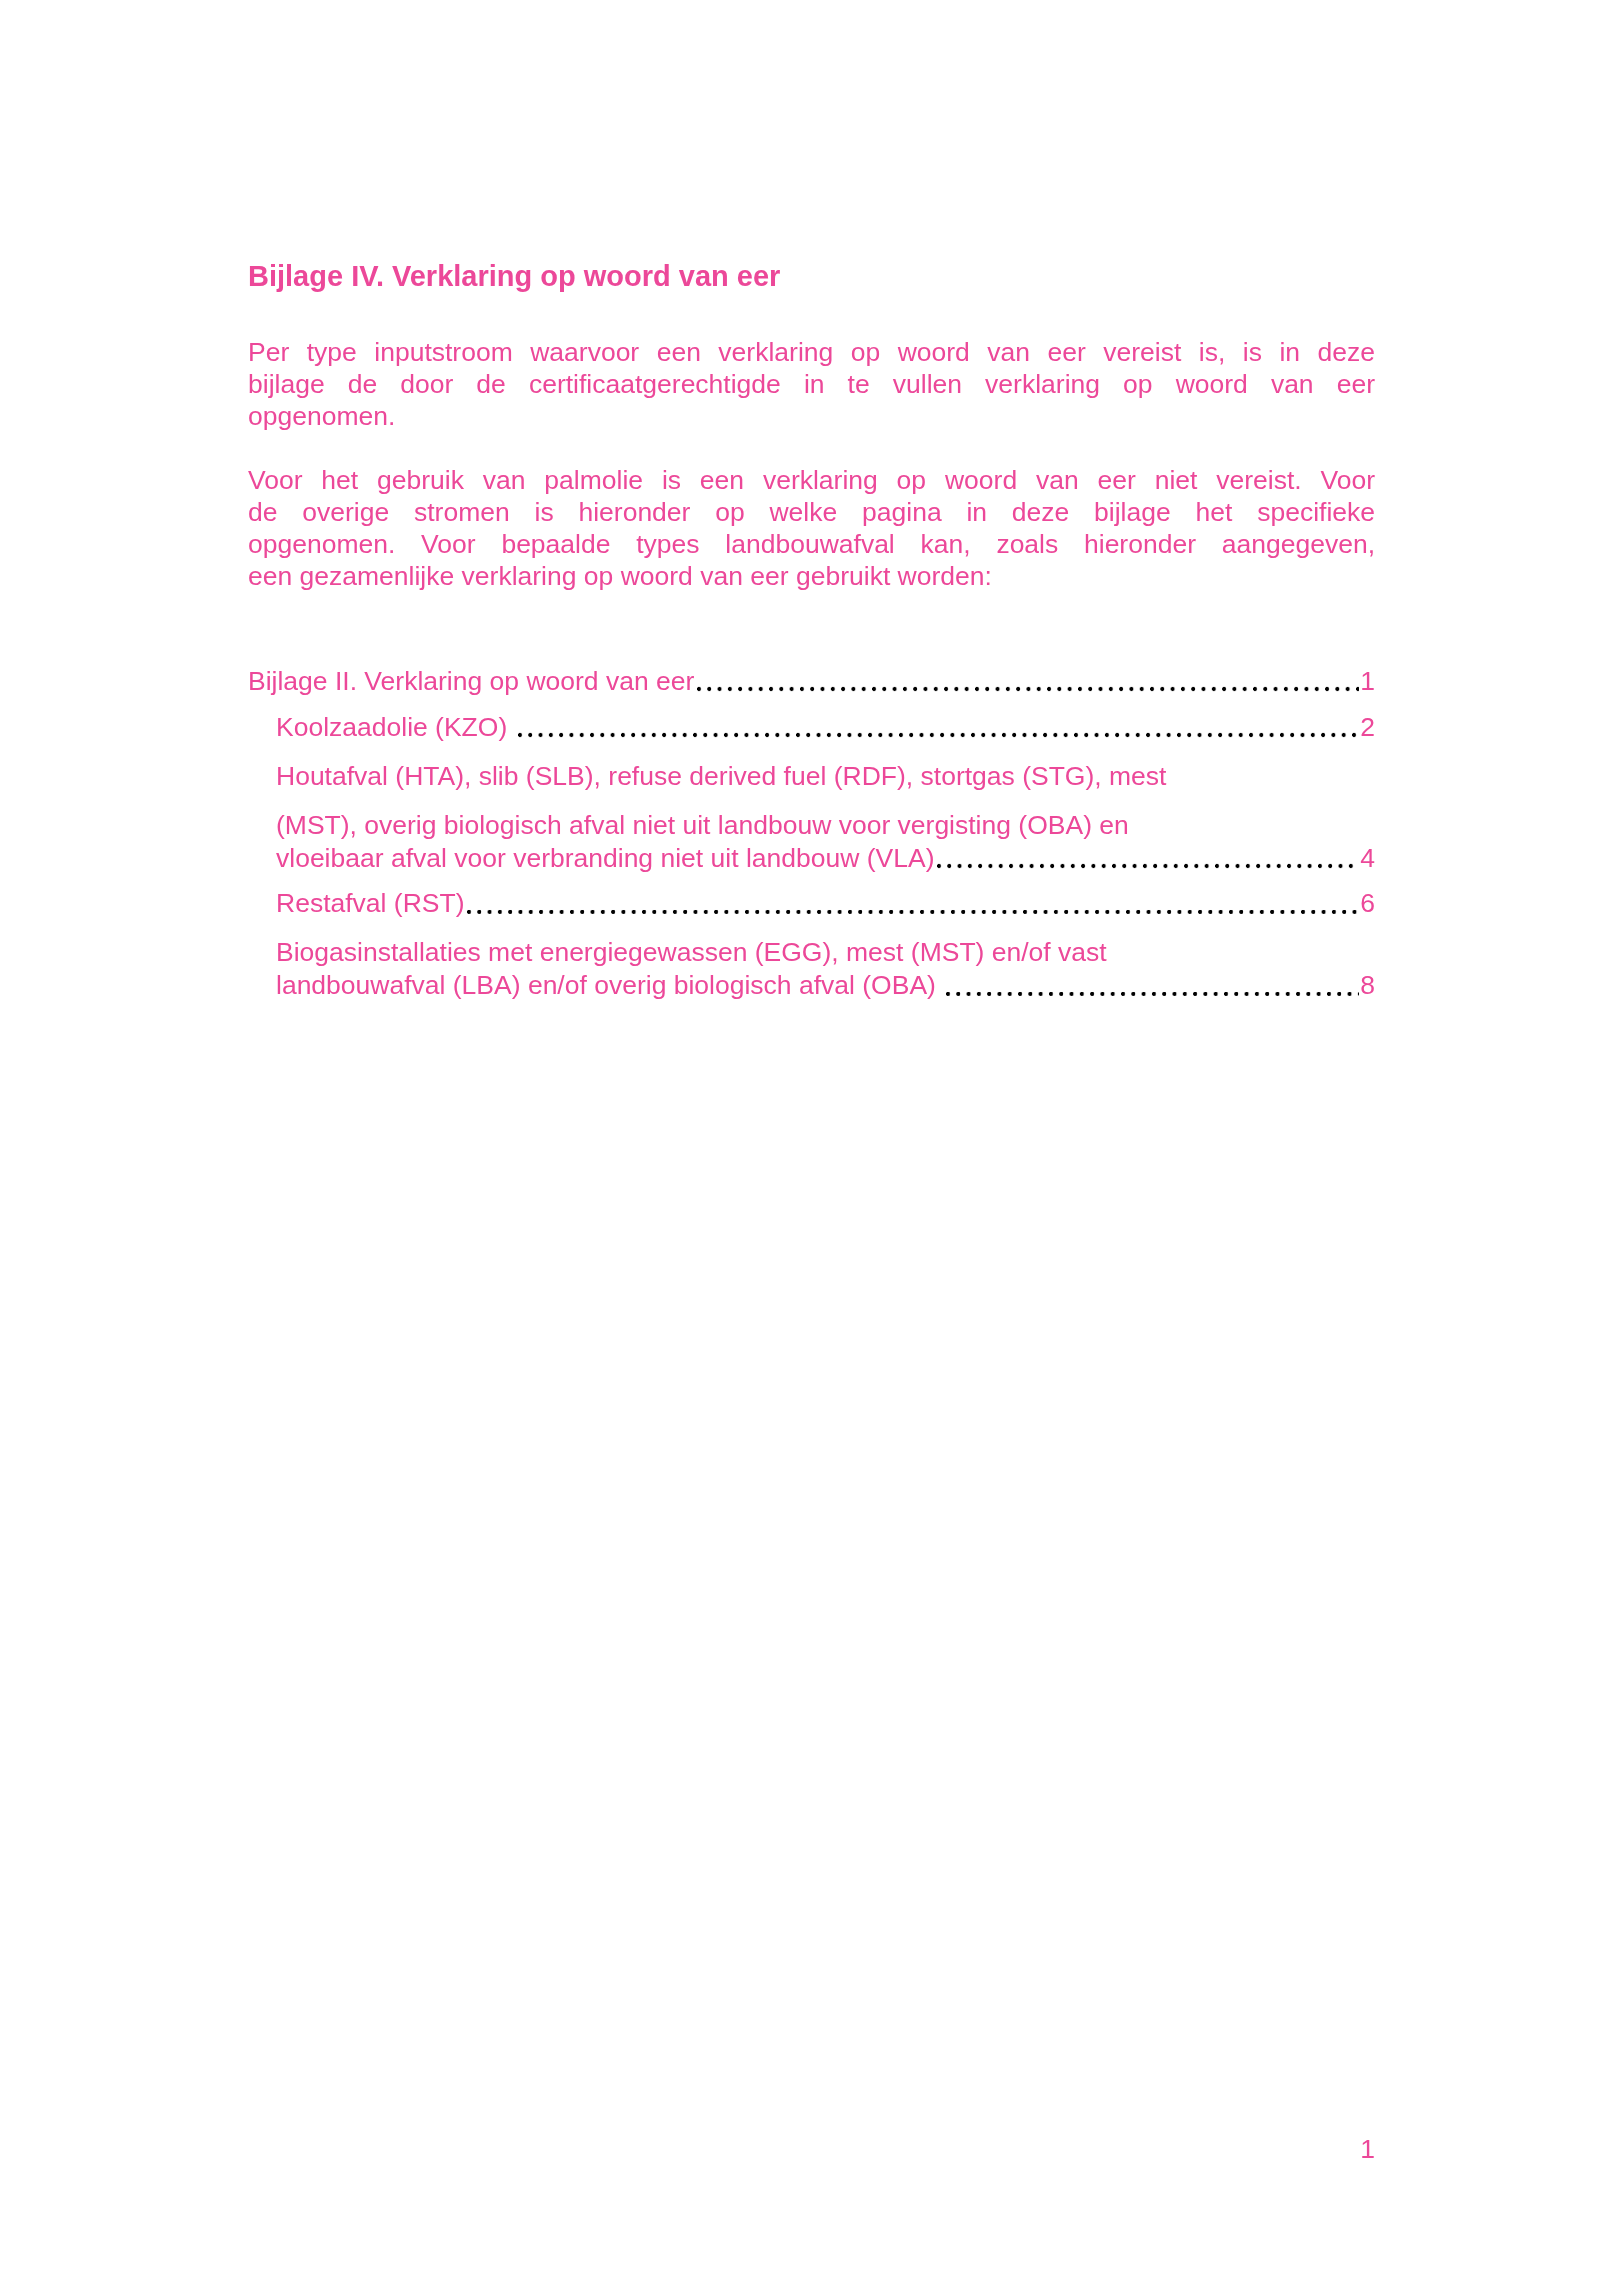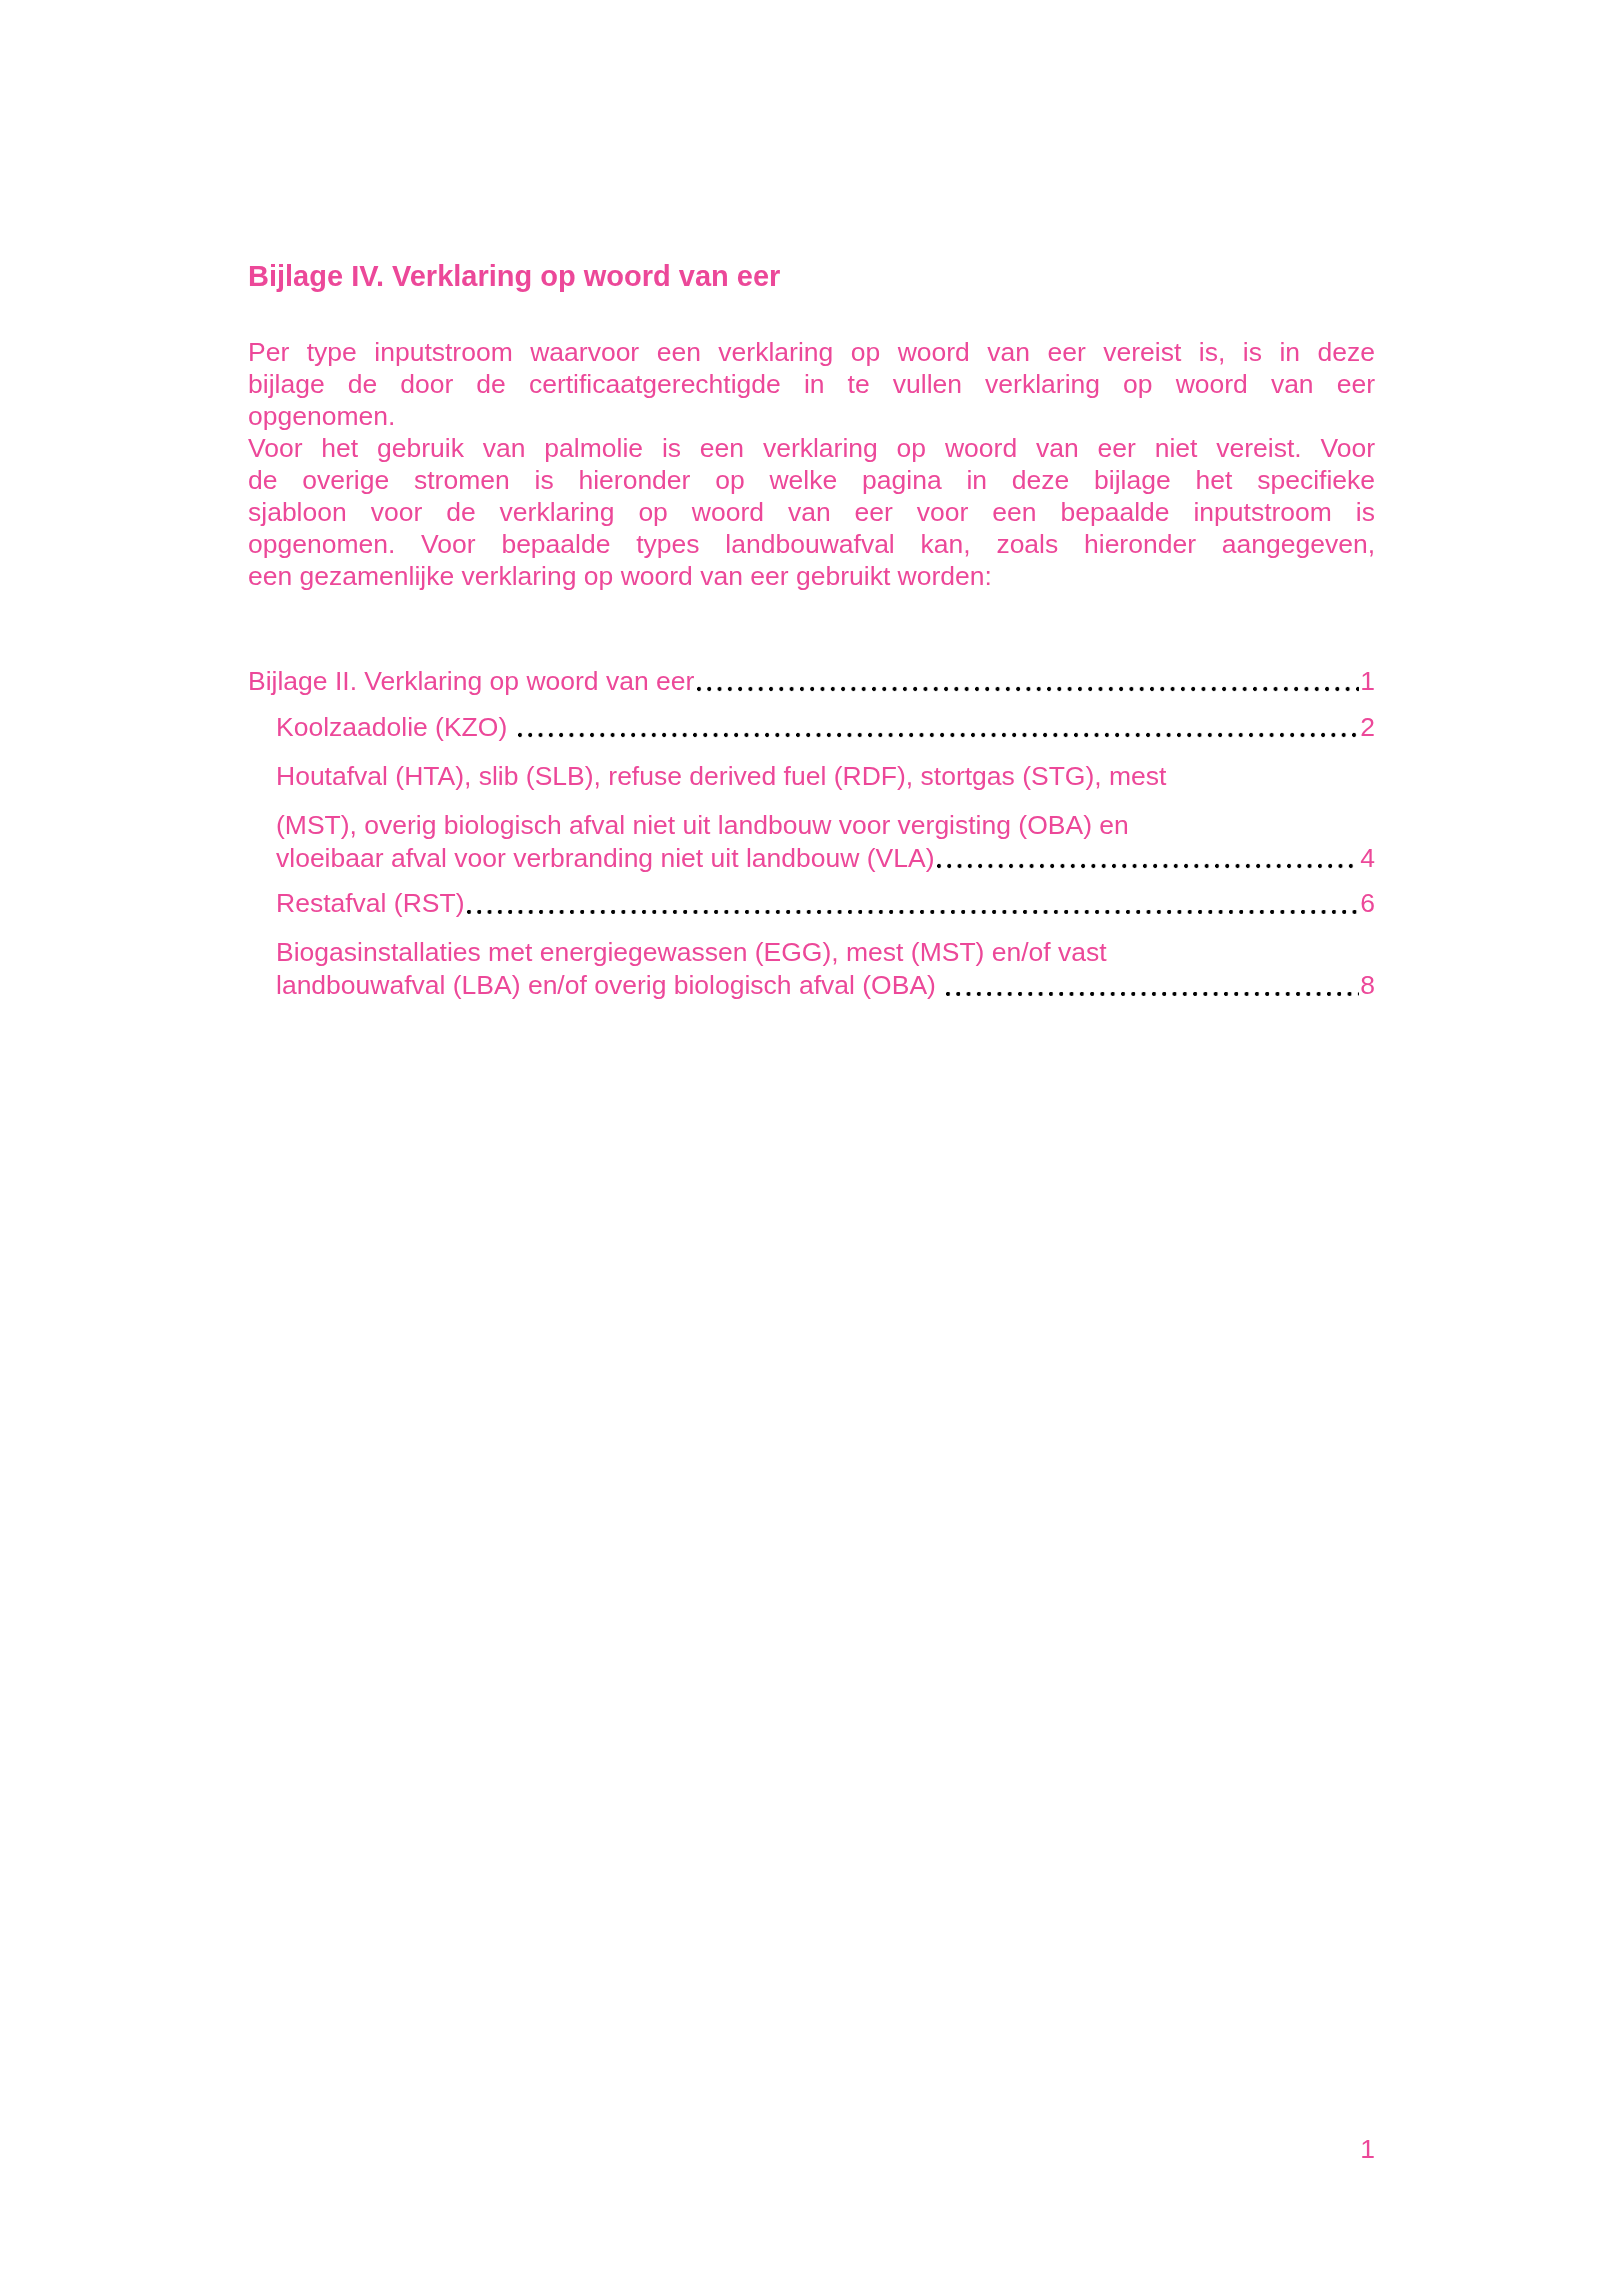--- a/index.html
+++ b/index.html
@@ -24,21 +24,21 @@
     line-height: 37px;
     font-weight: bold;
     margin: 0 0 41px 0;
     white-space: nowrap;
   }
   .para {
     font-size: 26.5px;
     line-height: 32px;
     margin: 0;
   }
-  .para + .para { }
+  .para + .para { margin-top: 32px; }
   .pline {
     text-align: justify;
     text-align-last: justify;
   }
   .pline.last { text-align-last: left; }
 
   .toc { margin-top: 73px; }
   .toc-entry {
     font-size: 26.5px;
     line-height: 33px;
@@ -82,21 +82,20 @@
 
     <div class="para">
       <div class="pline">Per type inputstroom waarvoor een verklaring op woord van eer vereist is, is in deze</div>
       <div class="pline">bijlage de door de certificaatgerechtigde in te vullen verklaring op woord van eer</div>
       <div class="pline last">opgenomen.</div>
     </div>
 
     <div class="para">
       <div class="pline">Voor het gebruik van palmolie is een verklaring op woord van eer niet vereist. Voor</div>
       <div class="pline">de overige stromen is hieronder op welke pagina in deze bijlage het specifieke</div>
-      <div class="pline">sjabloon voor de verklaring op woord van eer voor een bepaalde inputstroom is</div>
       <div class="pline">opgenomen. Voor bepaalde types landbouwafval kan, zoals hieronder aangegeven,</div>
       <div class="pline last">een gezamenlijke verklaring op woord van eer gebruikt worden:</div>
     </div>
 
     <div class="toc">
 
       <div class="toc-entry lvl1">
         <div class="toc-row">
           <span class="toc-text">Bijlage II. Verklaring op woord van eer</span>
           <span class="leader"></span>

